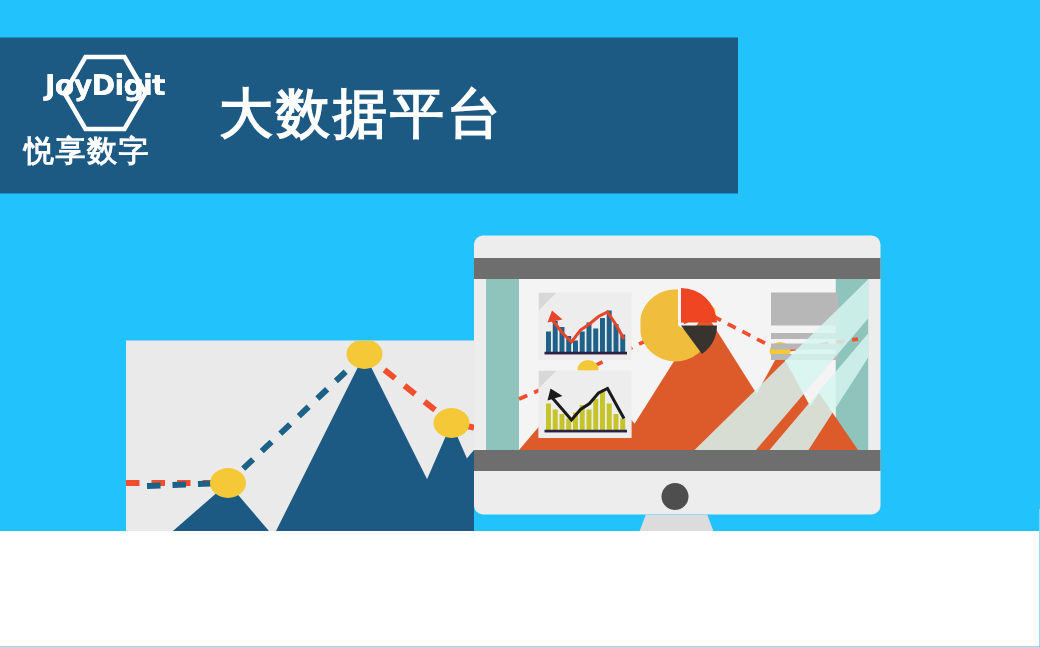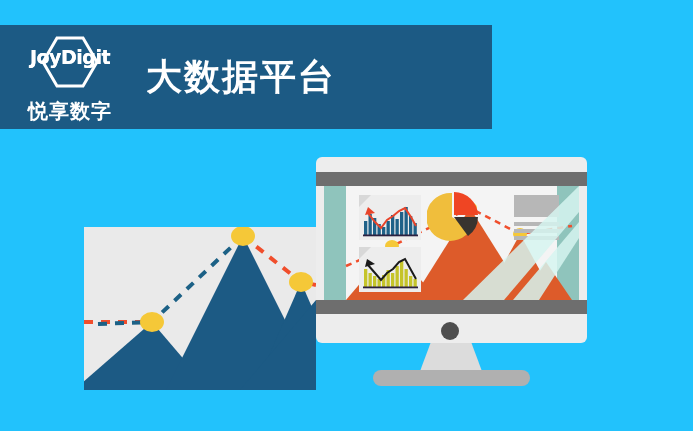--- a/index.html
+++ b/index.html
@@ -3,21 +3,21 @@
 <meta charset="utf-8">
 <style>
   html,body{margin:0;padding:0;}
   body{
     width:693px;height:431px;
     font-family:"Liberation Sans","DejaVu Sans",sans-serif;
     overflow:hidden;
   }
   #stage{
     position:relative;
-    width:693px;height:431px;
+    width:693px;height:354px;
     background:#22C2FC;
     overflow:hidden;
   }
 
   
   #banner{
     position:absolute;left:0;top:25px;width:492px;height:104px;
     background:#1C5A84;
     display:flex;align-items:center;
   }
@@ -33,22 +33,22 @@
   #logo-word{
     position:absolute;left:0;top:14px;width:108px;
     text-align:center;
     font-family:"DejaVu Sans",sans-serif;
     font-size:19px;font-weight:bold;color:#FFFFFF;
     letter-spacing:-0.5px;
     line-height:1;
     text-shadow:0 0 0 #fff;
   }
   #logo-sub{
-    position:absolute;left:0;top:67px;width:108px;
-    text-align:center;
+    position:absolute;left:0;top:56px;width:108px;
+    text-align:left;
     font-family:"DejaVu Sans",sans-serif;
     font-size:20px;font-weight:bold;color:#FFFFFF;
     letter-spacing:1px;line-height:1;
   }
   #banner-title{
     font-family:"DejaVu Sans",sans-serif;
     font-size:36px;font-weight:bold;color:#FFFFFF;
     letter-spacing:2px;
     margin-left:22px;
     line-height:1;

